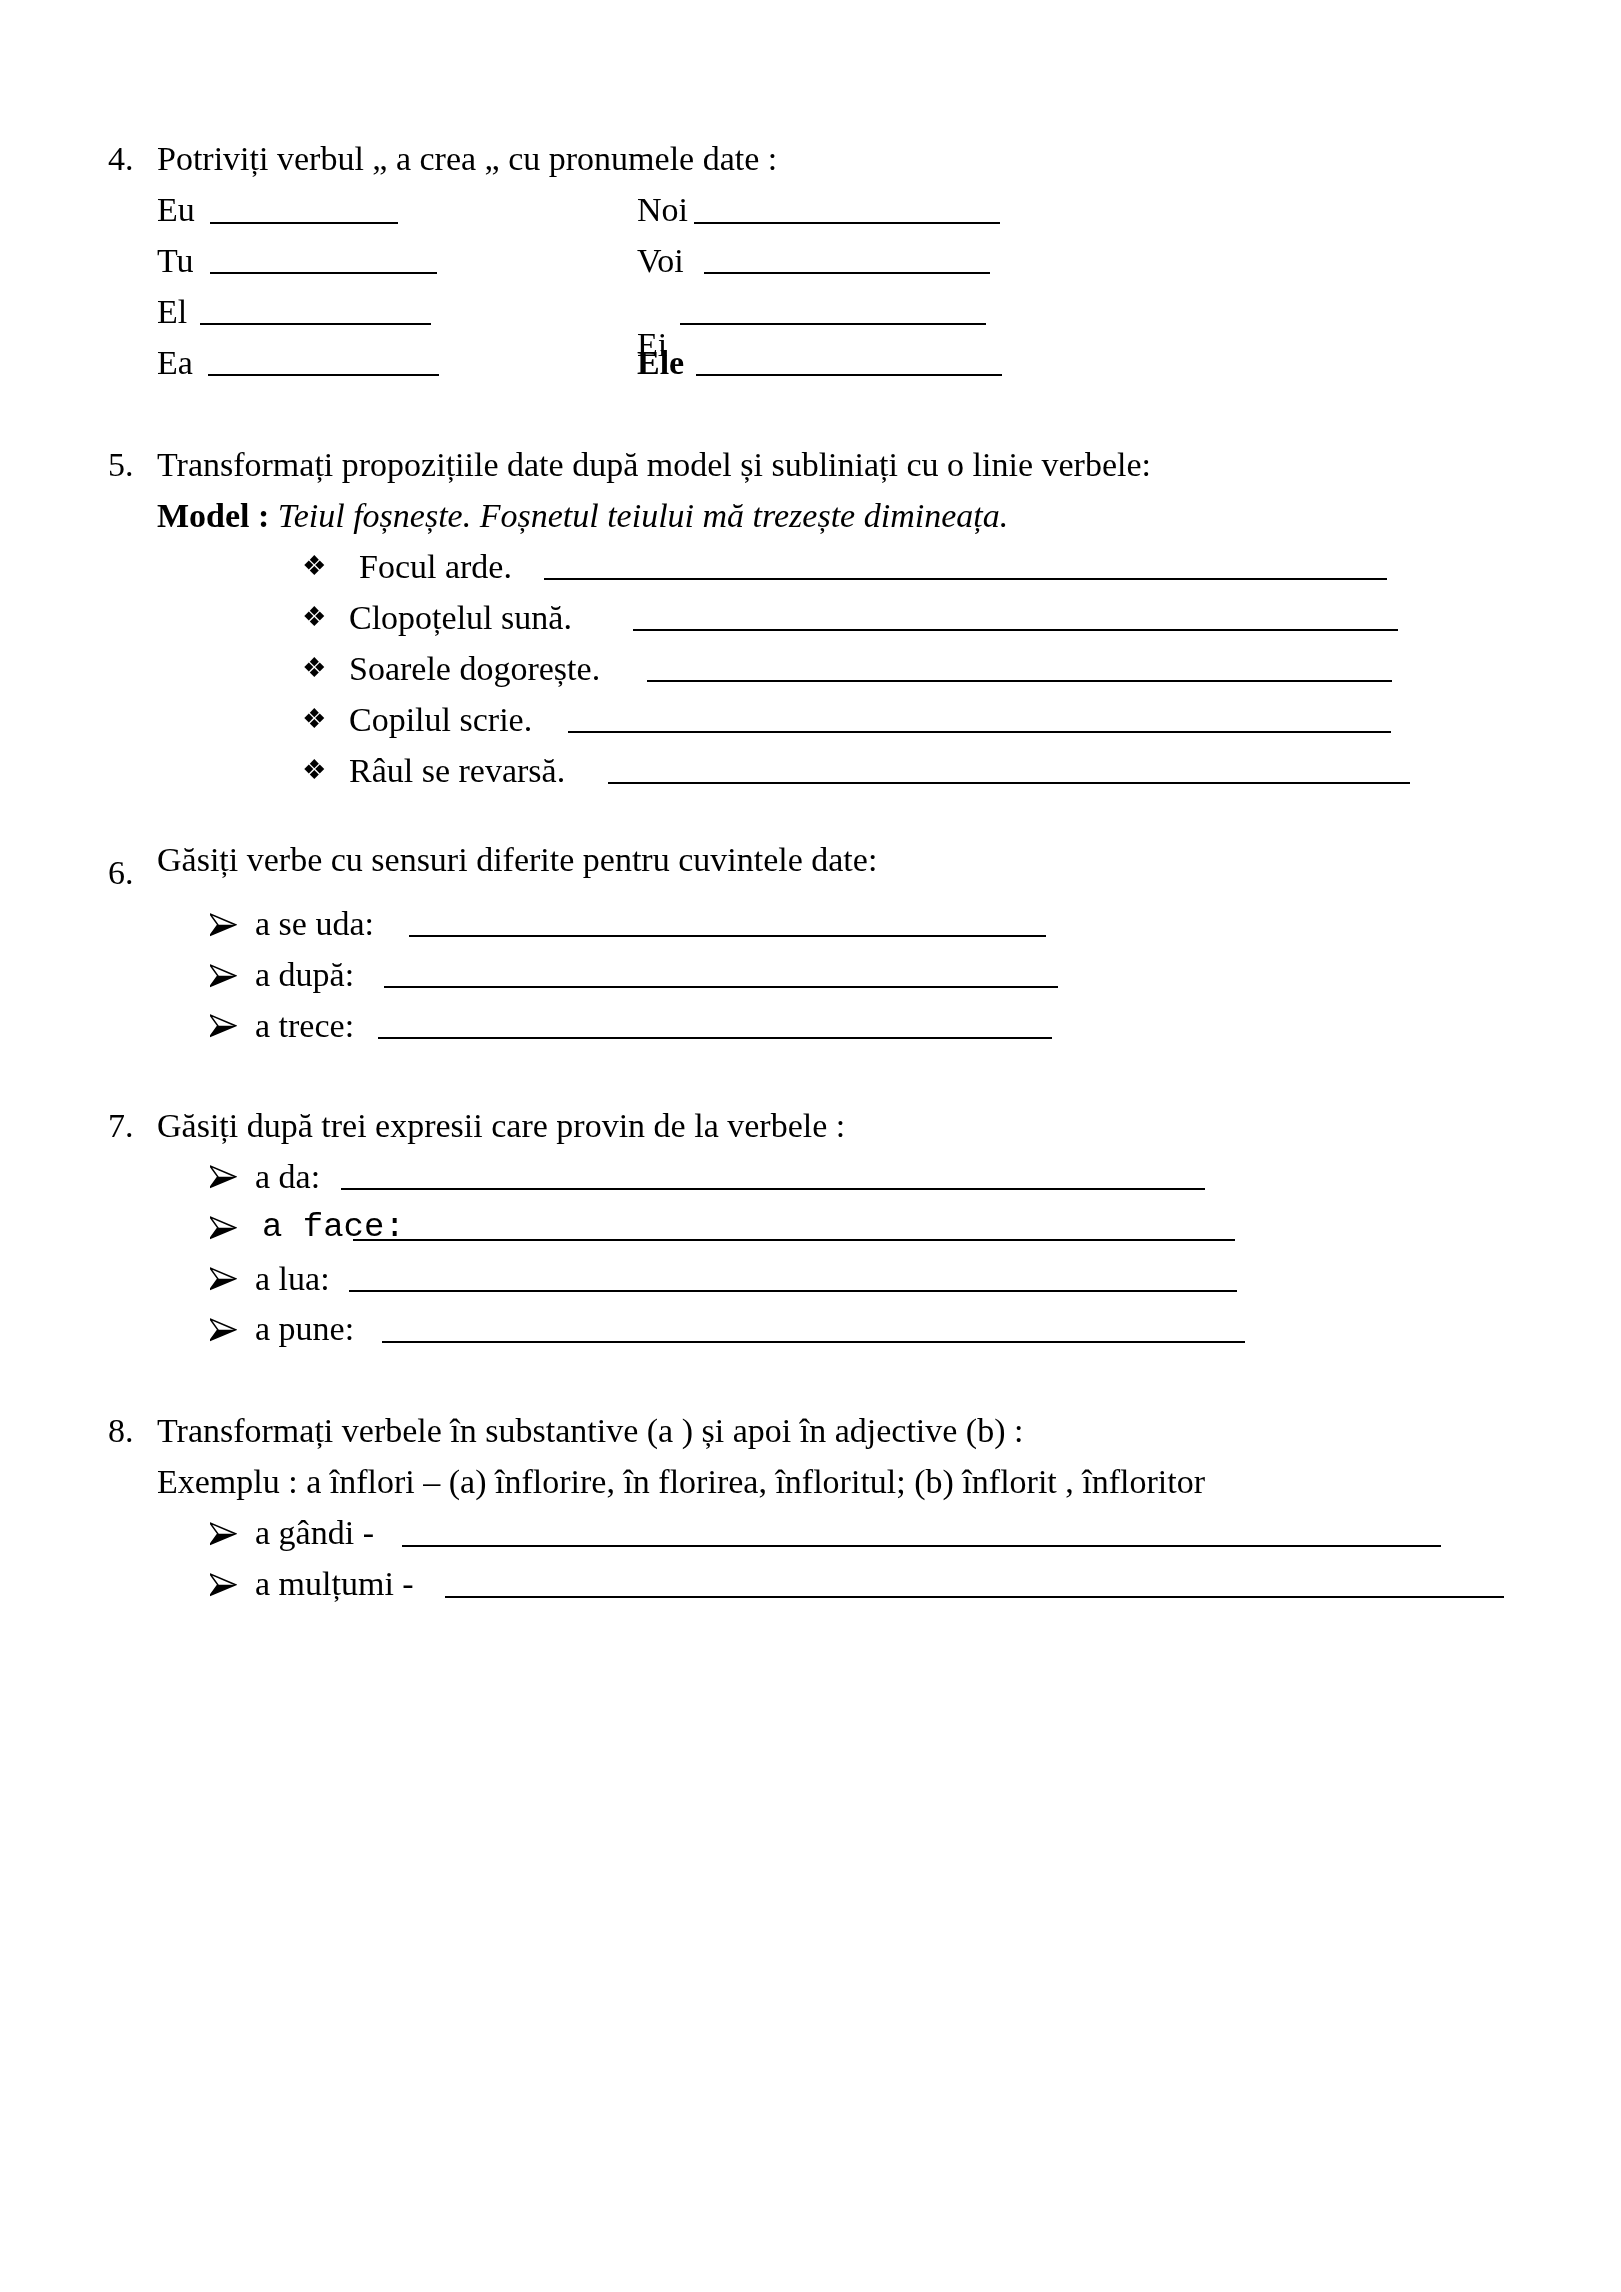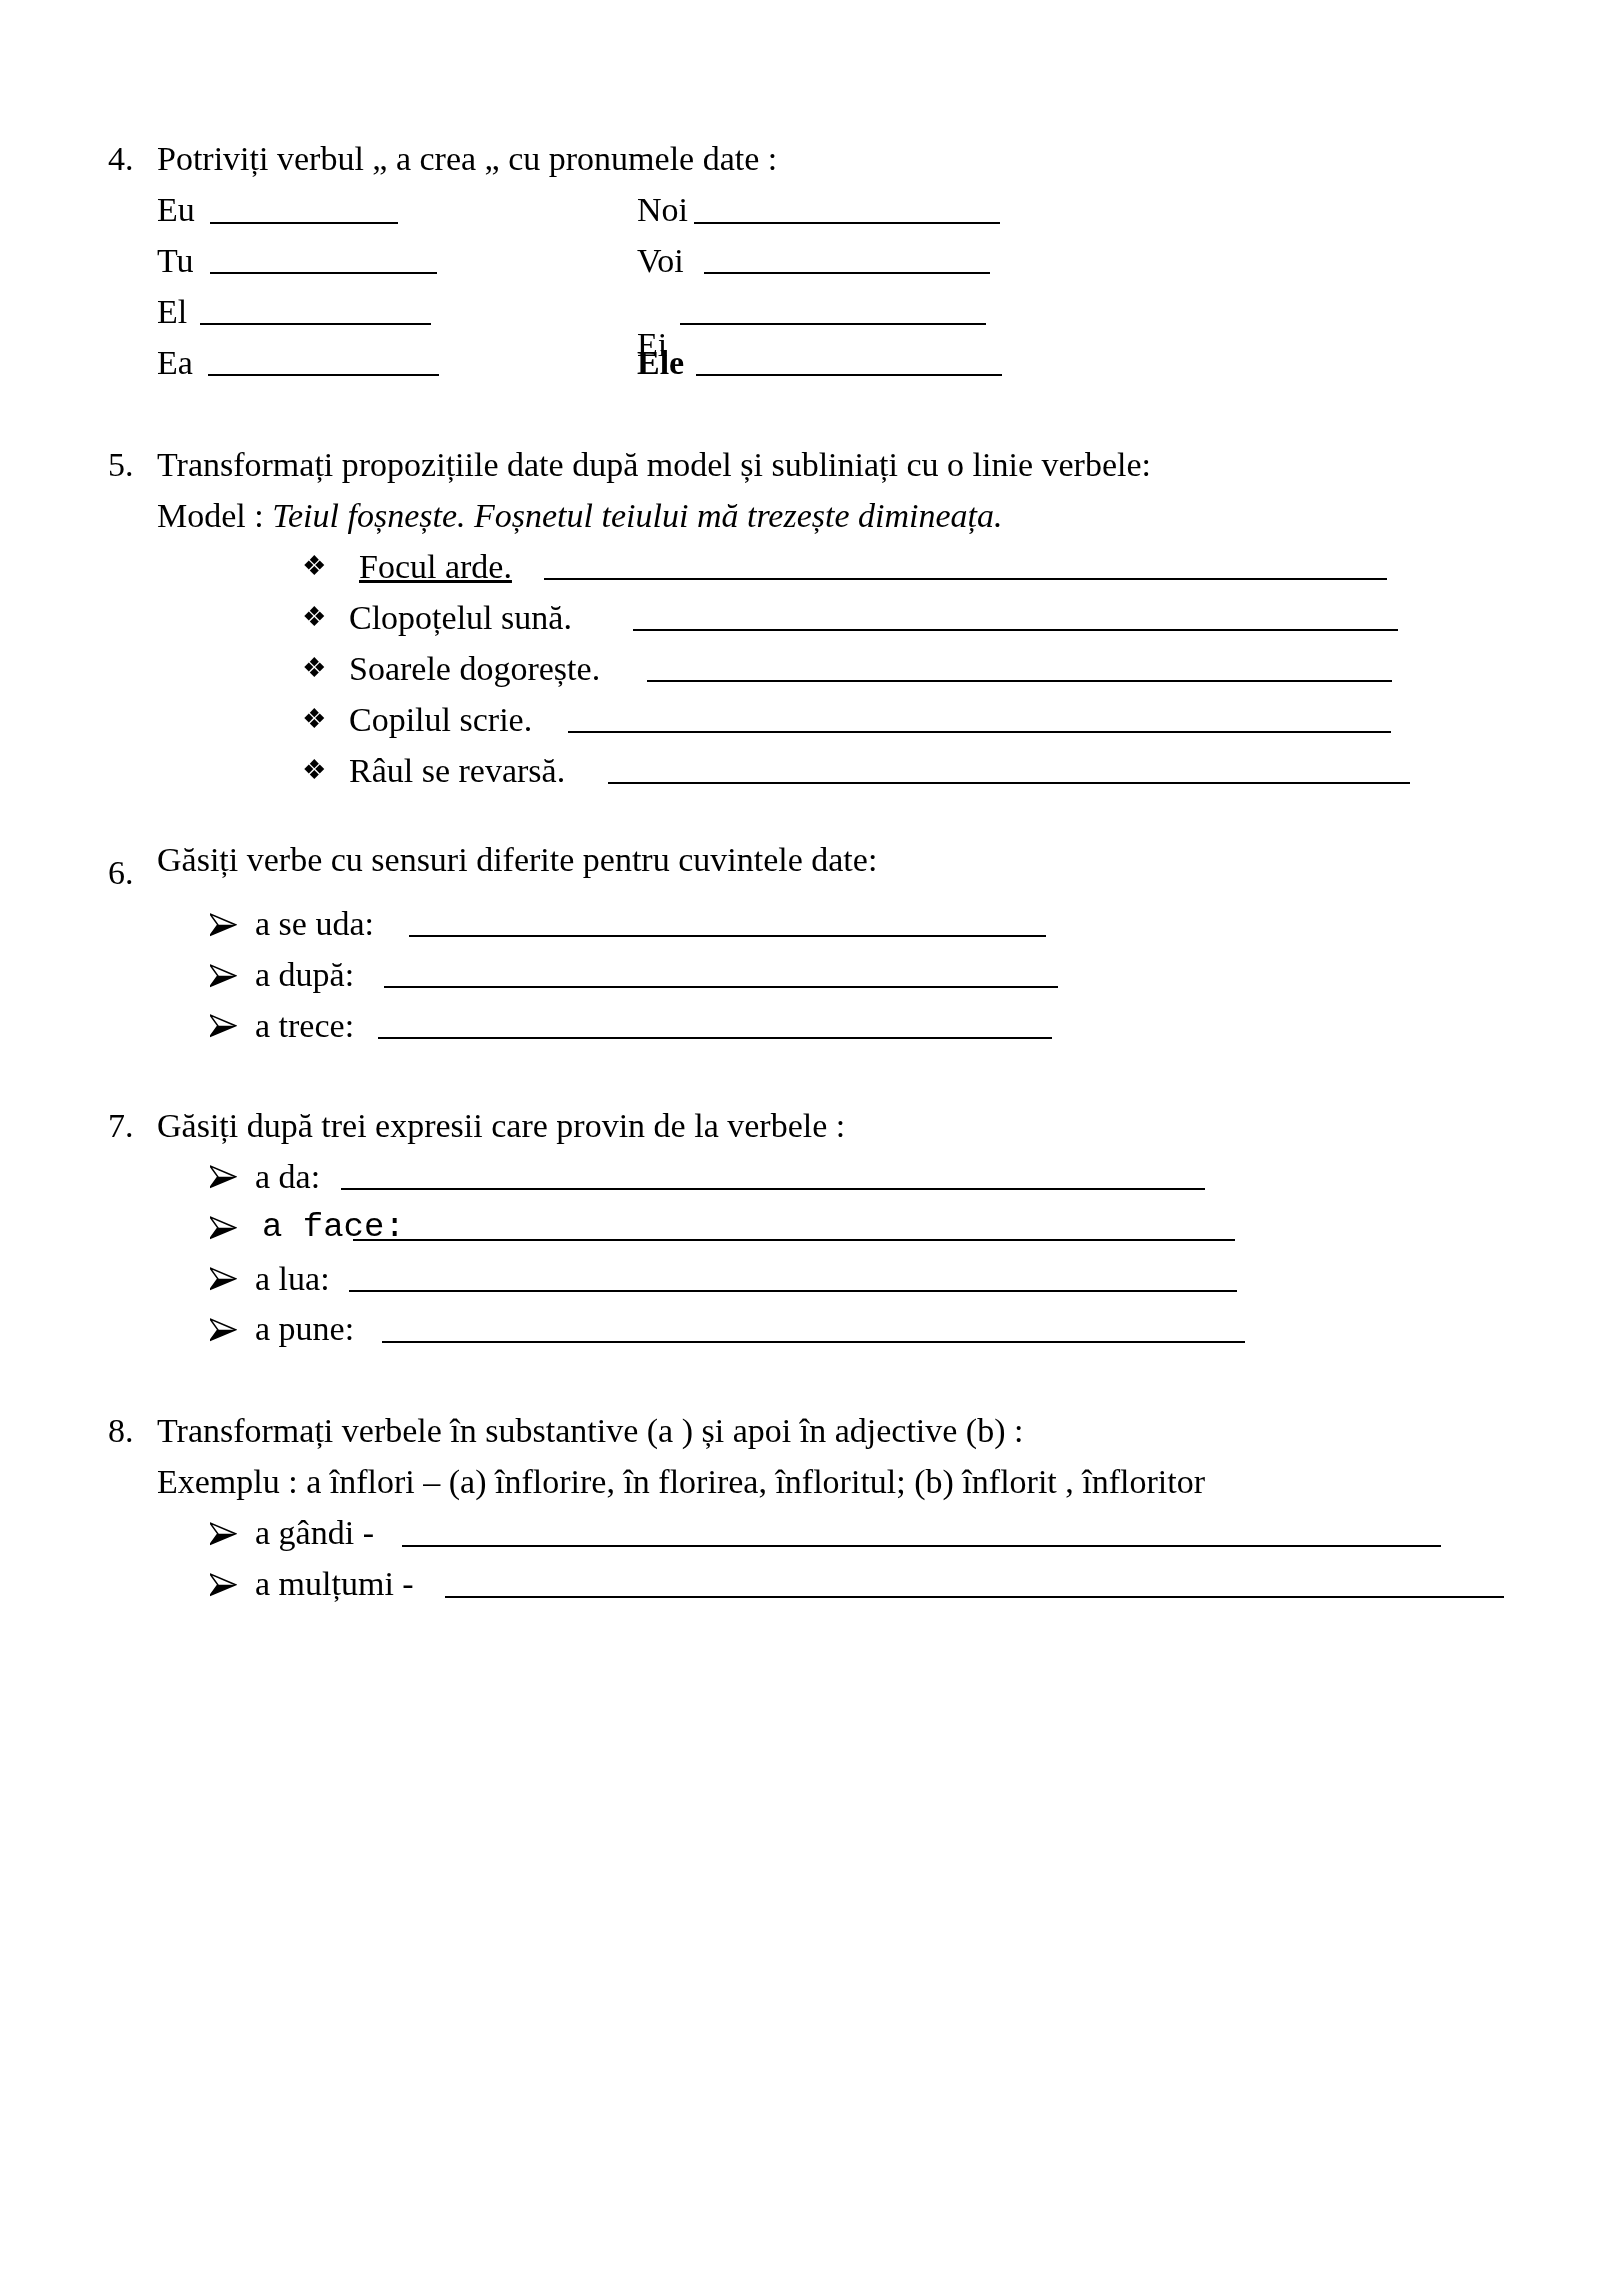--- a/index.html
+++ b/index.html
@@ -6,21 +6,21 @@
   body {
     width: 1621px; height: 2293px; position: relative; overflow: hidden;
     font-family: "Liberation Serif", "DejaVu Serif", serif;
     font-size: 34px; color: #000;
   }
   .line { position: absolute; white-space: nowrap; line-height: 39px; height: 39px; }
   .blank {
     position: absolute; height: 0; border-bottom: 2px solid #000;
   }
   .bullet { position: absolute; font-size: 27.4px; line-height: 39px; }
-  .bold { font-weight: normal; }
+  .bold { font-weight: bold; }
   .ital { font-style: italic; }
   svg.arrow { position: absolute; }
 </style>
 </head>
 <body>
 
 <svg width="0" height="0" style="position:absolute">
   <defs>
     <g id="arrowhead">
       <path d="M0,2 L26,13 L0,24 L8,13 Z" fill="#fff" stroke="#000" stroke-width="1.5"></path>
@@ -54,21 +54,21 @@
 
 <section>
   <div class="line" style="left:108px; top:445px;">5.</div>
   <div class="line" style="left:157px; top:445px;">Transformați  propozițiile date după model și subliniați cu o linie verbele:</div>
   <div class="line" style="left:157px; top:496px;">
     <span class="bold">Model :</span>
     <span class="ital">Teiul foșnește. Foșnetul teiului mă trezește dimineața.</span>
   </div>
 
   <div class="bullet" style="left:302px; top:547px;">❖</div>
-  <div class="line" style="left:359px; top:547px;text-decoration:underline;">Focul arde.</div>
+  <div class="line" style="left:359px; top:547px;">Focul arde.</div>
   <div class="blank" style="left:544px; top:578px; width:843px;"></div>
 
   <div class="bullet" style="left:302px; top:598px;">❖</div>
   <div class="line" style="left:349px; top:598px;">Clopoțelul sună.</div>
   <div class="blank" style="left:633px; top:629px; width:765px;"></div>
 
   <div class="bullet" style="left:302px; top:649px;">❖</div>
   <div class="line" style="left:349px; top:649px;">Soarele dogorește.</div>
   <div class="blank" style="left:647px; top:680px; width:745px;"></div>
 

